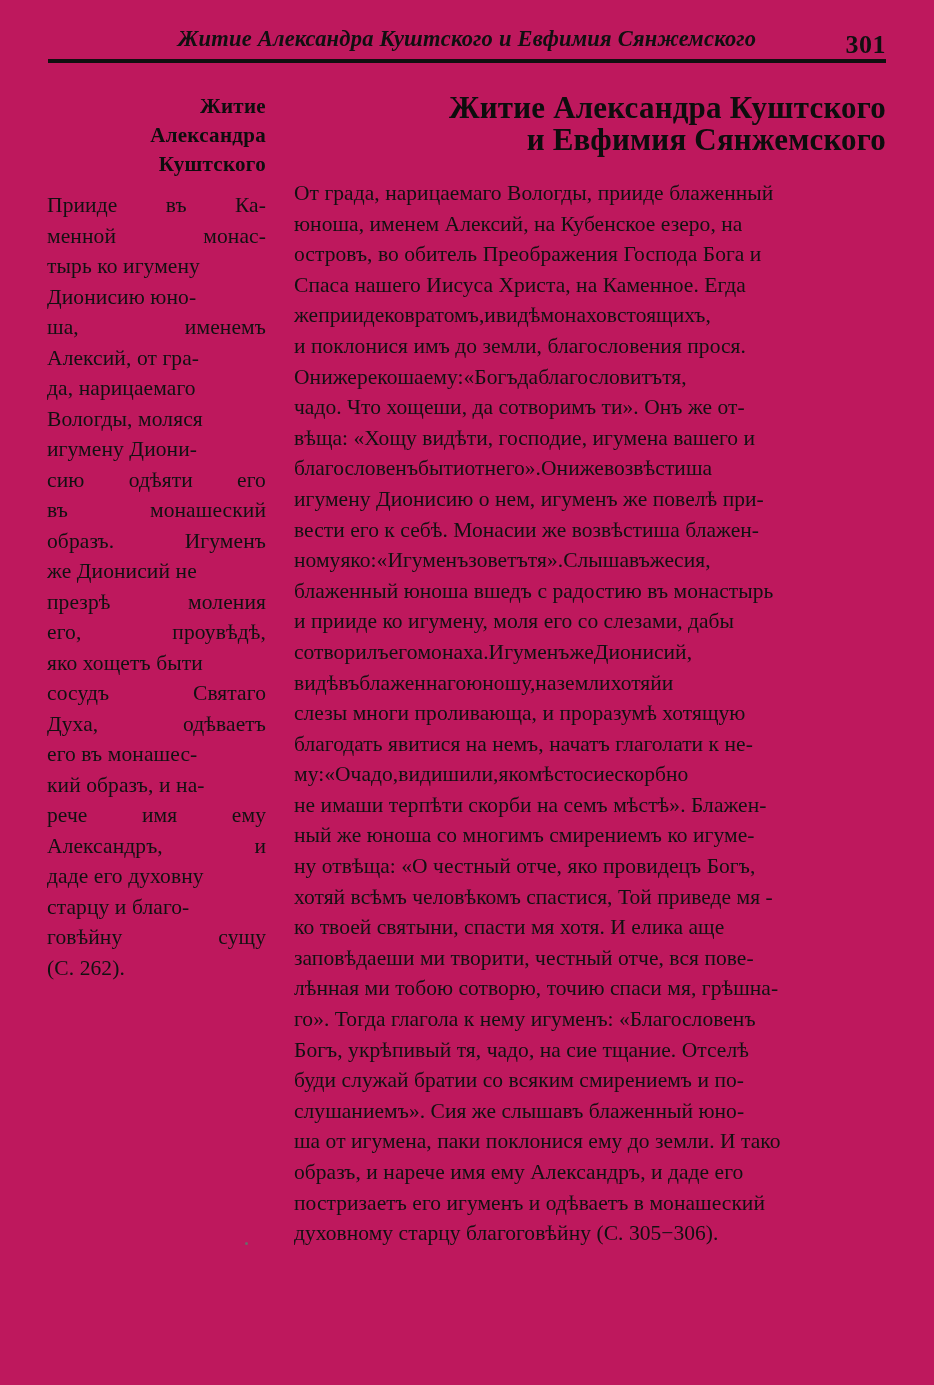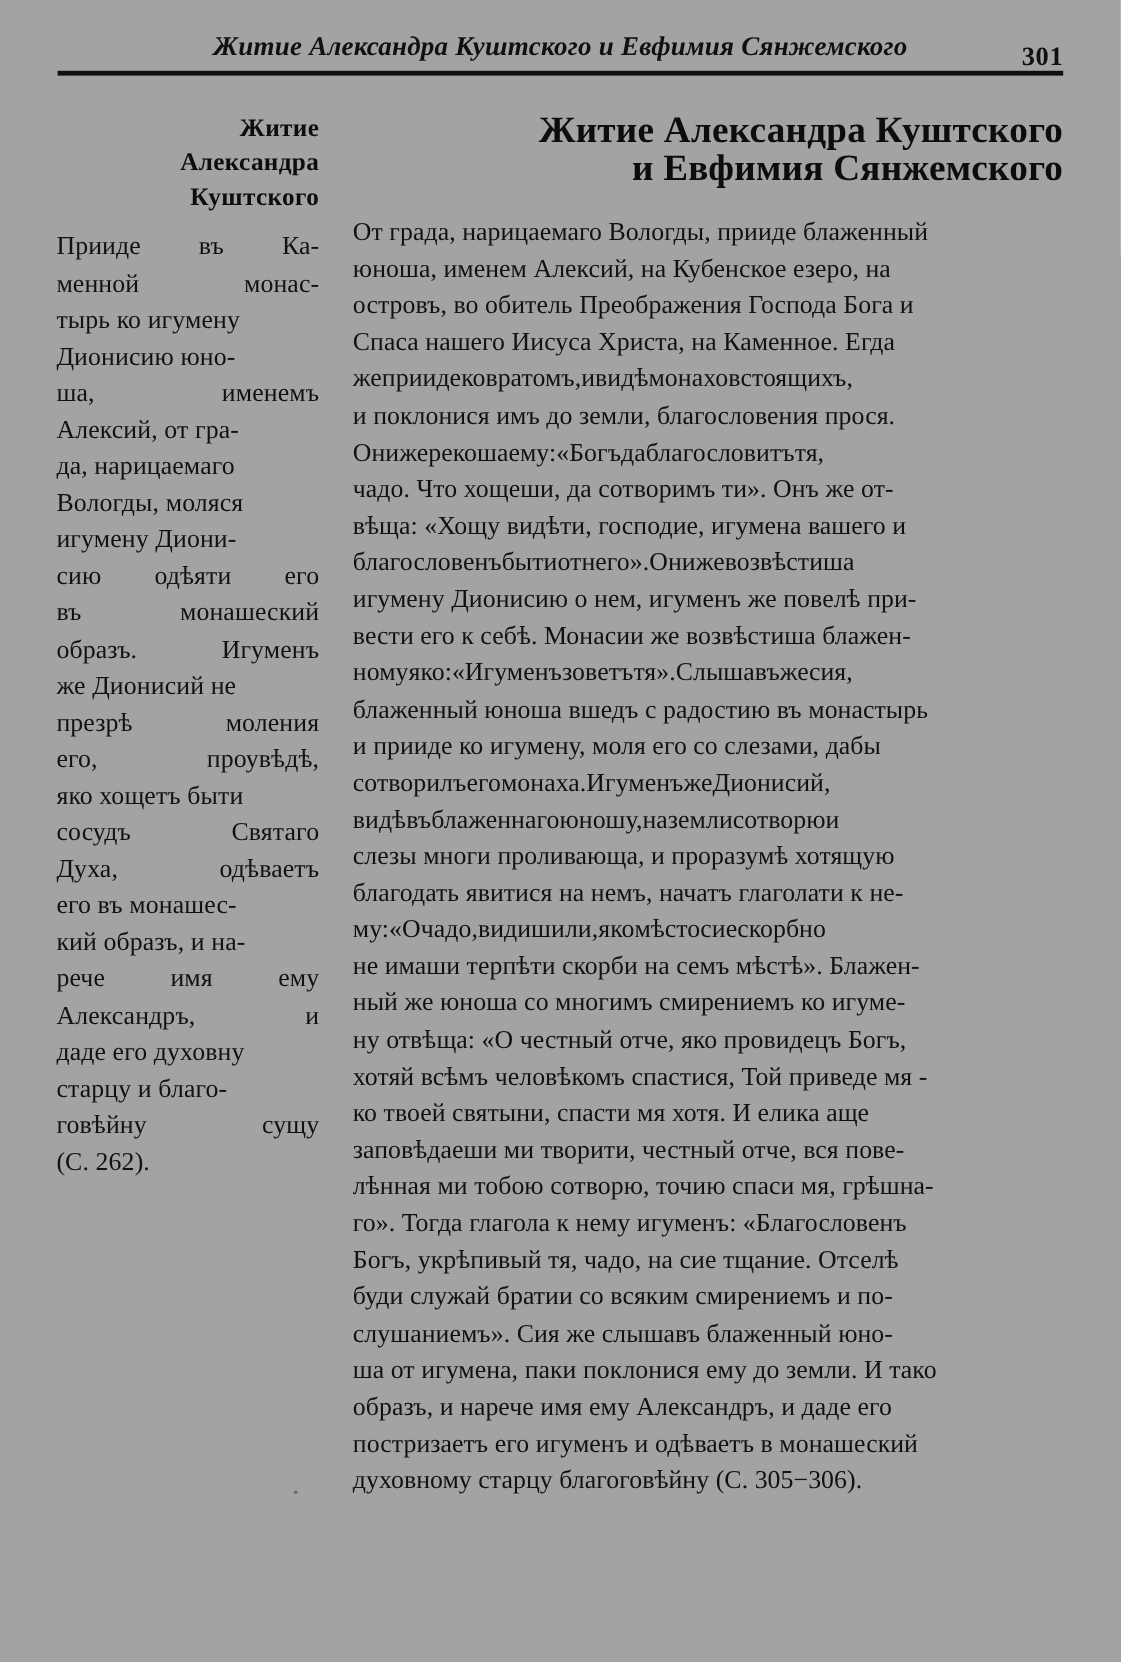--- a/index.html
+++ b/index.html
@@ -13,21 +13,21 @@
     height: 1385px;
     position: relative;
     font-family: "Liberation Serif", "DejaVu Serif", serif;
     color: #111111;
     overflow: hidden;
   }
 
   .page {
     position: absolute;
     inset: 0;
-    background: #a3a3a3;
+    background: #be185d;
     text-decoration: underline;
   }
 
   
   .runhead {
     position: absolute;
     left: 48px;
     top: 26px;
     width: 838px;
     height: 34px;
@@ -41,21 +41,21 @@
     font-size: 22.5px;
     letter-spacing: 0.2px;
     white-space: nowrap;
     color: #101010;
   }
   .runhead-folio {
     position: absolute;
     right: 0;
     bottom: 0;
     font-weight: 700;
-    font-size: 22px;
+    font-size: 26px;
     letter-spacing: 0.5px;
     color: #101010;
   }
   .head-rule {
     position: absolute;
     left: 48px;
     top: 59px;
     width: 838px;
     height: 4px;
     background: #101010;
@@ -202,21 +202,21 @@
           <li class="j"><span>Они</span><span>же</span><span>рекоша</span><span>ему:</span><span>«Богъ</span><span>да</span><span>благословитъ</span><span>тя,</span></li>
           <li>чадо. Что хощеши, да сотворимъ ти». Онъ же от-</li>
           <li>вѣща: «Хощу видѣти, господие, игумена вашего и</li>
           <li class="j"><span>благословенъ</span><span>быти</span><span>от</span><span>него».</span><span>Они</span><span>же</span><span>возвѣстиша</span></li>
           <li>игумену Дионисию о нем, игуменъ же повелѣ при-</li>
           <li>вести его к себѣ. Монасии же возвѣстиша блажен-</li>
           <li class="j"><span>ному</span><span>яко:</span><span>«Игуменъ</span><span>зоветъ</span><span>тя».</span><span>Слышавъ</span><span>же</span><span>сия,</span></li>
           <li>блаженный юноша вшедъ с радостию въ монастырь</li>
           <li>и прииде ко игумену, моля его со слезами, дабы</li>
           <li class="j"><span>сотворилъ</span><span>его</span><span>монаха.</span><span>Игуменъ</span><span>же</span><span>Дионисий,</span></li>
-          <li class="j"><span>видѣвъ</span><span>блаженнаго</span><span>юношу,</span><span>на</span><span>земли</span><span>сотворю</span><span>и</span></li>
+          <li class="j"><span>видѣвъ</span><span>блаженнаго</span><span>юношу,</span><span>на</span><span>земли</span><span>хотяй</span><span>и</span></li>
           <li>слезы многи проливающа, и проразумѣ хотящую</li>
           <li>благодать явитися на немъ, начатъ глаголати к не-</li>
           <li class="j"><span>му:</span><span>«О</span><span>чадо,</span><span>видиши</span><span>ли,</span><span>яко</span><span>мѣсто</span><span>сие</span><span>скорбно</span></li>
           <li>не имаши терпѣти скорби на семъ мѣстѣ». Блажен-</li>
           <li>ный же юноша со многимъ смирениемъ ко игуме-</li>
           <li>ну отвѣща: «О честный отче, яко провидецъ Богъ,</li>
           <li>хотяй всѣмъ человѣкомъ спастися, Той приведе мя -</li>
           <li>ко твоей святыни, спасти мя хотя. И елика аще</li>
           <li>заповѣдаеши ми творити, честный отче, вся пове-</li>
           <li>лѣнная ми тобою сотворю, точию спаси мя, грѣшна-</li>

